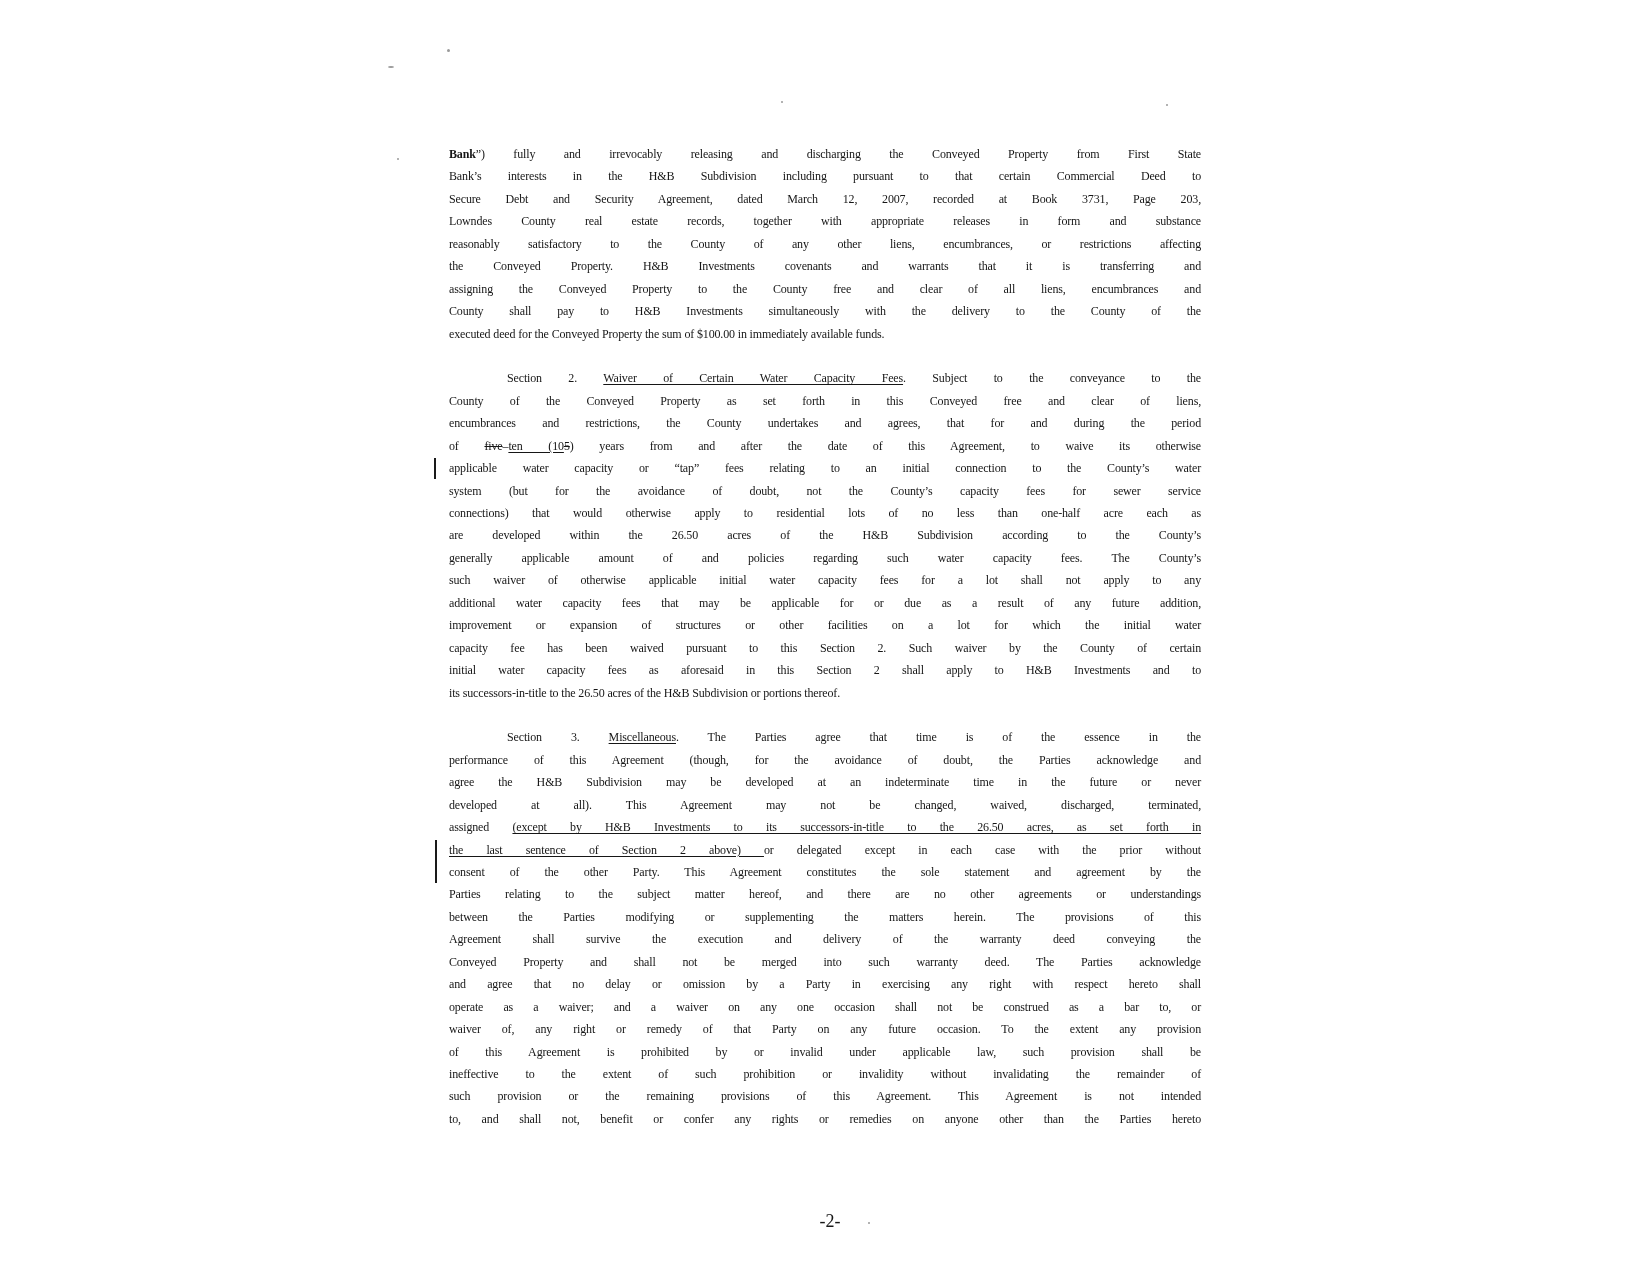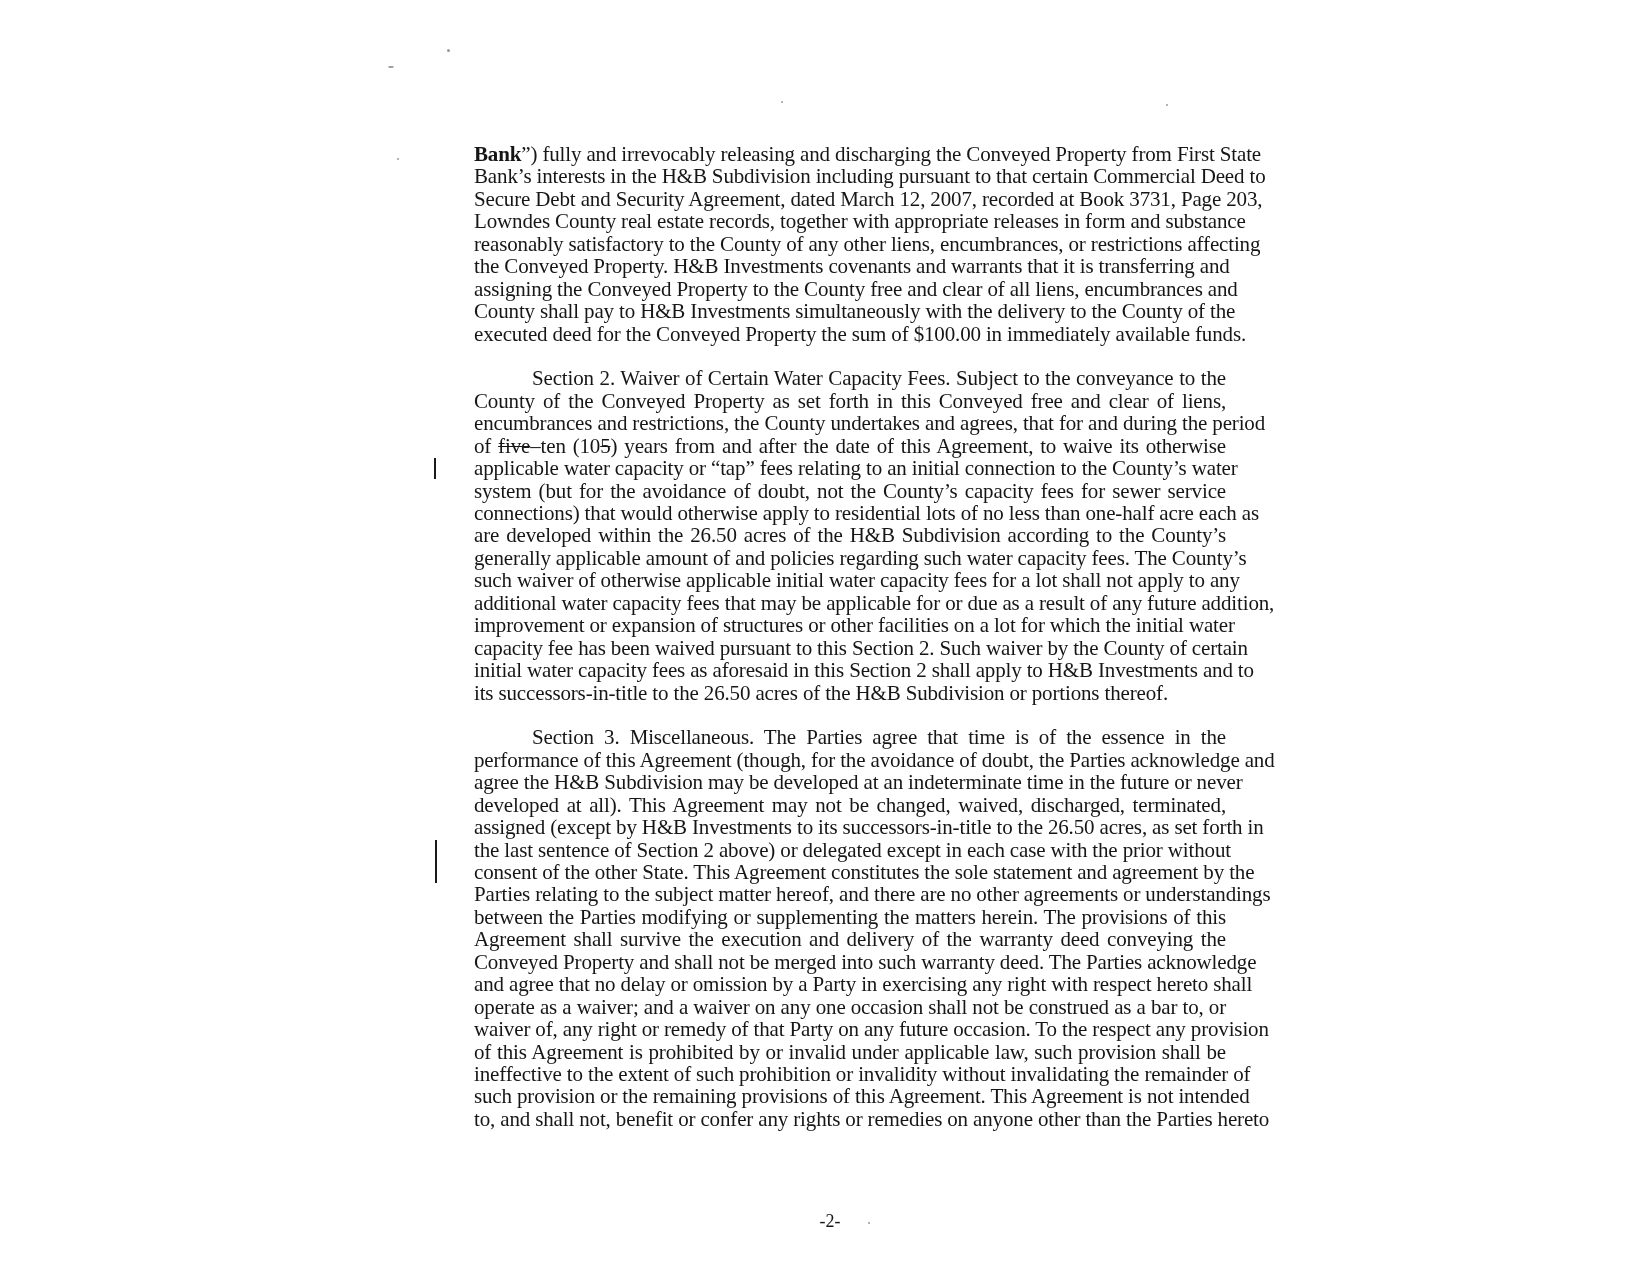--- a/index.html
+++ b/index.html
@@ -16,24 +16,24 @@
       color: #161616;
     }
     .page {
       position: absolute;
       left: 0; top: 0;
       width: 1650px; height: 1275px;
       background: #ffffff;
     }
     .body-text {
       position: absolute;
-      left: 474px;
+      left: 449px;
       top: 143px;
       width: 752px;
-      font-size: 21px;
+      font-size: 12px;
       line-height: 22.45px;
       letter-spacing: -0.15px;
     }
     .line {
       display: block;
       height: 22.45px;
       white-space: nowrap;
       text-align: justify;
       text-align-last: justify;
       overflow: visible;
@@ -43,21 +43,21 @@
       font-family: Liberation Serif, serif;
     }
     .line.indent {
       padding-left: 58px;
     }
     .blank {
       display: block;
       height: 22.45px;
     }
     .bold { font-weight: bold; }
-    .ul { text-underline-offset: 2px; text-decoration-thickness: 1px; }
+    .ul { text-decoration: underline; text-underline-offset: 2px; text-decoration-thickness: 1px; }
     .strike { text-decoration: line-through; text-decoration-thickness: 1px; }
     .change-bar {
       position: absolute;
       width: 2px;
       background: #1a1a1a;
     }
     .page-number {
       position: absolute;
       left: 0;
       width: 1650px;
@@ -136,28 +136,28 @@
       </span>
       <span class="line">performance of this Agreement (though, for the avoidance of doubt, the Parties acknowledge and</span>
       <span class="line">agree the H&amp;B Subdivision may be developed at an indeterminate time in the future or never</span>
       <span class="line">developed at all).  This Agreement may not be changed, waived, discharged, terminated,</span>
       <span class="line">
         <span>assigned </span><span class="ul">(except by H&amp;B Investments to its successors-in-title to the 26.50 acres, as set forth in</span>
       </span>
       <span class="line">
         <span class="ul">the last sentence of Section 2 above) </span><span>or delegated except in each case with the prior without</span>
       </span>
-      <span class="line">consent of the other State.  This Agreement constitutes the sole statement and agreement by the</span>
+      <span class="line">consent of the other Party.  This Agreement constitutes the sole statement and agreement by the</span>
       <span class="line">Parties relating to the subject matter hereof, and there are no other agreements or understandings</span>
       <span class="line">between the Parties modifying or supplementing the matters herein.  The provisions of this</span>
       <span class="line">Agreement shall survive the execution and delivery of the warranty deed conveying the</span>
       <span class="line">Conveyed Property and shall not be merged into such warranty deed.  The Parties acknowledge</span>
       <span class="line">and agree that no delay or omission by a Party in exercising any right with respect hereto shall</span>
       <span class="line">operate as a waiver; and a waiver on any one occasion shall not be construed as a bar to, or</span>
-      <span class="line">waiver of, any right or remedy of that Party on any future occasion.  To the respect any provision</span>
+      <span class="line">waiver of, any right or remedy of that Party on any future occasion.  To the extent any provision</span>
       <span class="line">of this Agreement is prohibited by or invalid under applicable law, such provision shall be</span>
       <span class="line">ineffective to the extent of such prohibition or invalidity without invalidating the remainder of</span>
       <span class="line">such provision or the remaining provisions of this Agreement.  This Agreement is not intended</span>
       <span class="line">to, and shall not, benefit or confer any rights or remedies on anyone other than the Parties hereto</span>
     </div>
   </div>
 
   <div class="page-number">-2-</div>
 </div>
 

